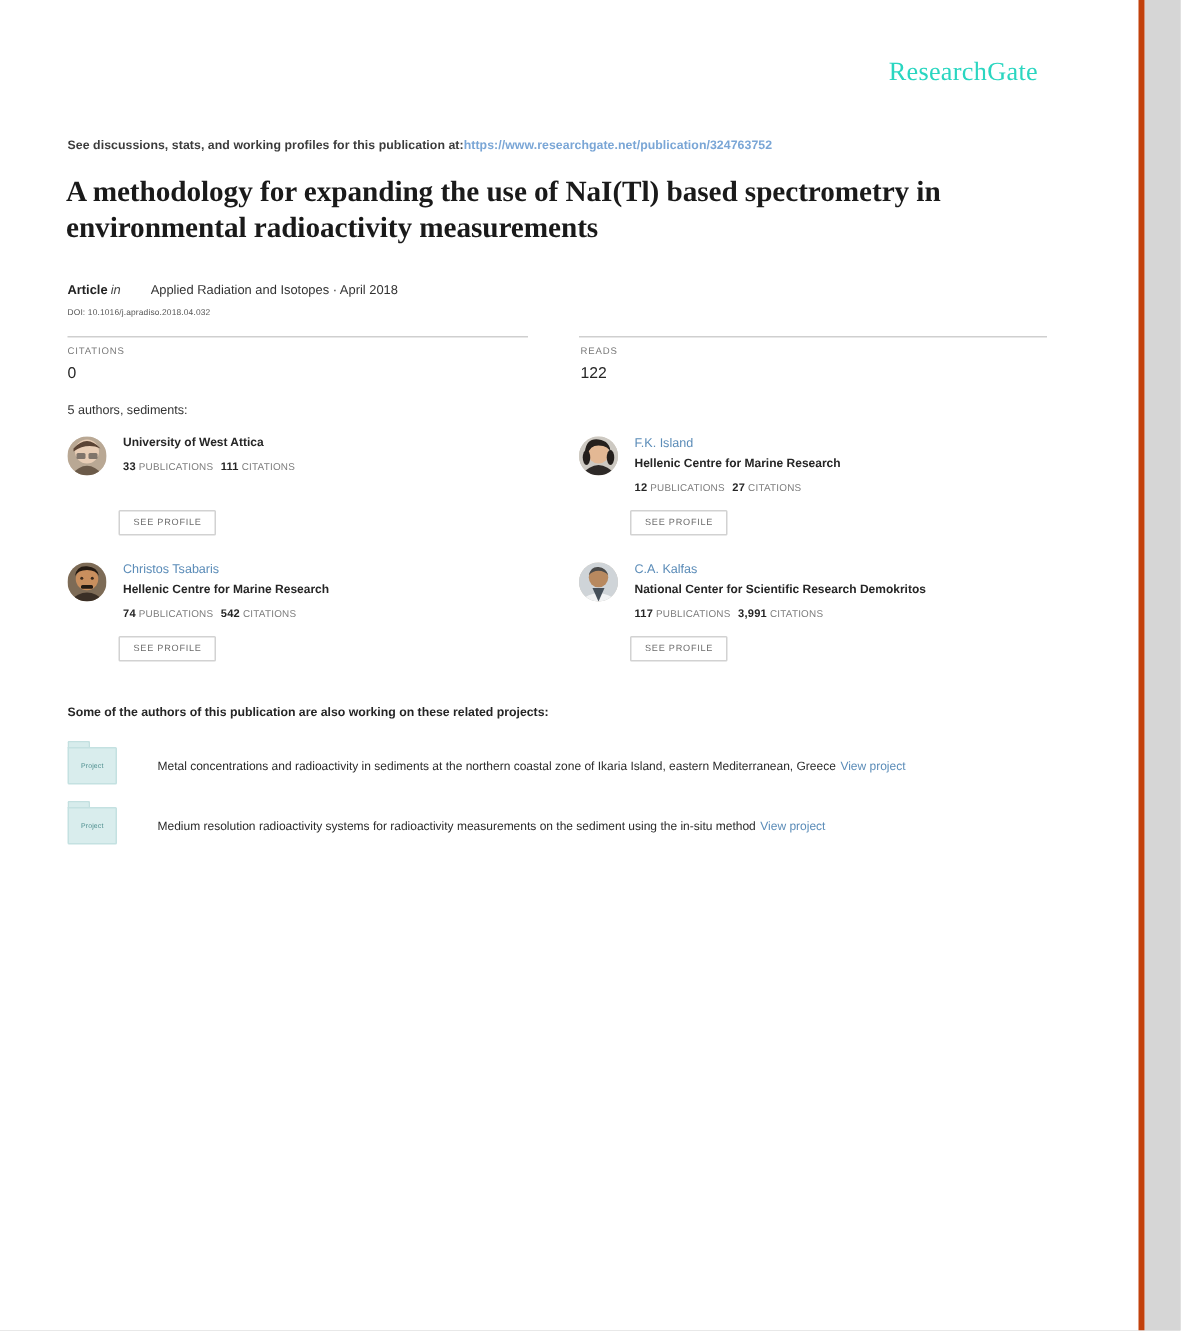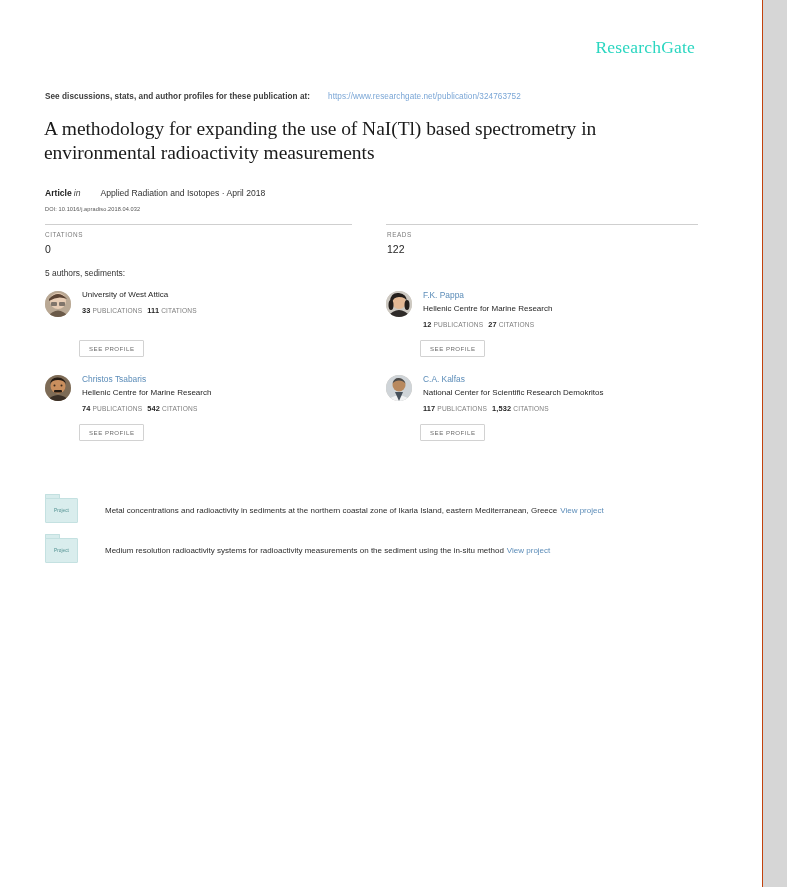--- a/index.html
+++ b/index.html
@@ -12,21 +12,21 @@
     font-family: "Liberation Sans", sans-serif;
     -webkit-font-smoothing: antialiased;
   }
   .page {
     position: relative;
     width: 763px;
     height: 887px;
     background: #ffffff;
     box-sizing: border-box;
     overflow: hidden;
-    border-right: 1px solid #c2410c;
+    border-right: 4px solid #c2410c;
   }
   .rg-logo {
     position: absolute;
     top: 37px;
     right: 67px;
     font-family: "Liberation Serif", serif;
     font-size: 17.5px;
     letter-spacing: 0.2px;
     color: #2ad6c0;
   }
@@ -35,33 +35,33 @@
     left: 45px;
     top: 92px;
     font-size: 8.2px;
     color: #3c3c3c;
     font-weight: bold;
     letter-spacing: 0.05px;
     white-space: nowrap;
   }
   .discussions-line .url {
     color: #7aa6d6;
-    font-weight: normal;
-    margin-left: 18px;
+    font-weight: bold;
+    margin-left: 0;
   }
   .pub-title {
     position: absolute;
     left: 44px;
     top: 117px;
     width: 640px;
     font-family: "Liberation Serif", serif;
     font-size: 19.5px;
     line-height: 24px;
     color: #1a1a1a;
-    font-weight: normal;
+    font-weight: bold;
     margin: 0;
     letter-spacing: -0.05px;
   }
   .article-meta {
     position: absolute;
     left: 45px;
     top: 188px;
     font-size: 8.6px;
     color: #333;
     white-space: nowrap;
@@ -140,21 +140,21 @@
   .author-body { margin-left: 37px; }
   .author-name {
     font-size: 8.4px;
     color: #5b8cb8;
     display: block;
     margin-bottom: 4px;
   }
   .author-inst {
     font-size: 8px;
     color: #262626;
-    font-weight: normal;
+    font-weight: bold;
     display: block;
     margin-bottom: 7px;
   }
   .author-stats {
     font-size: 6.6px;
     color: #7d7d7d;
     letter-spacing: 0.15px;
     white-space: nowrap;
   }
   .author-stats .num {
@@ -242,21 +242,21 @@
   }
 </style>
 </head>
 <body>
 
 <div class="page">
 
   <div class="rg-logo">ResearchGate</div>
 
   <div class="discussions-line">
-    <span>See discussions, stats, and author profiles for these publication at:</span><span class="url">https://www.researchgate.net/publication/324763752</span>
+    <span>See discussions, stats, and working profiles for this publication at:</span><span class="url">https://www.researchgate.net/publication/324763752</span>
   </div>
 
   <h1 class="pub-title">A methodology for expanding the use of NaI(Tl) based spectrometry in environmental radioactivity measurements</h1>
 
   <div class="article-meta">
     <span class="lbl">Article</span><span class="inword">in</span><span class="jrnl">Applied Radiation and Isotopes · April 2018</span>
   </div>
 
   <div class="doi-line">DOI: 10.1016/j.apradiso.2018.04.032</div>
 
@@ -305,21 +305,21 @@
         <svg width="26" height="26" viewBox="0 0 26 26">
           <rect width="26" height="26" fill="#cdc9c2"></rect>
           <path d="M1 26 Q13 12 25 26 Z" fill="#2e2a28"></path>
           <circle cx="13" cy="11" r="7" fill="#e3b894"></circle>
           <path d="M4 10 Q5 1 13 2 Q21 3 21 11 Q20 6 13 6 Q7 6 6 12 Z" fill="#241f1c"></path>
           <ellipse cx="5" cy="14" rx="2.5" ry="5" fill="#241f1c"></ellipse>
           <ellipse cx="21" cy="14" rx="2.5" ry="5" fill="#241f1c"></ellipse>
         </svg>
       </div>
       <div class="author-body">
-        <span class="author-name">F.K. Pappa</span>
+        <span class="author-name">F.K. Island</span>
         <span class="author-inst">Hellenic Centre for Marine Research</span>
         <div class="author-stats">
           <span class="num">12</span>
           <span>PUBLICATIONS</span><span class="gap"></span><span class="num">27</span>
           <span>CITATIONS</span>
         </div>
       </div>
       <div class="see-profile">SEE PROFILE</div>
     </div>
 
@@ -355,29 +355,30 @@
           <path d="M9 17 L13 26 L17 17 Z" fill="#46505a"></path>
           <circle cx="13" cy="10" r="6.5" fill="#b8895f"></circle>
           <path d="M6.5 8.5 Q8 2.5 13 3 Q18 3.5 19.5 8.5 Q17 5.5 13 5.5 Q9 5.5 6.5 8.5 Z" fill="#4a4a4a"></path>
         </svg>
       </div>
       <div class="author-body">
         <span class="author-name">C.A. Kalfas</span>
         <span class="author-inst">National Center for Scientific Research Demokritos</span>
         <div class="author-stats">
           <span class="num">117</span>
-          <span>PUBLICATIONS</span><span class="gap"></span><span class="num">1,532</span>
+          <span>PUBLICATIONS</span><span class="gap"></span><span class="num">3,991</span>
           <span>CITATIONS</span>
         </div>
       </div>
       <div class="see-profile">SEE PROFILE</div>
     </div>
 
   </div>
 
+  <div class="projects-heading">Some of the authors of this publication are also working on these related projects:</div>
 
   <div class="project-row p1">
     <div class="folder-icon">
       <div class="tab"></div>
       <div class="body">
           <span>Project</span>
         </div>
     </div>
     <div class="project-text">
       <span>Metal concentrations and radioactivity in sediments at the northern coastal zone of Ikaria Island, eastern Mediterranean, Greece</span><span class="view-link">View project</span>

